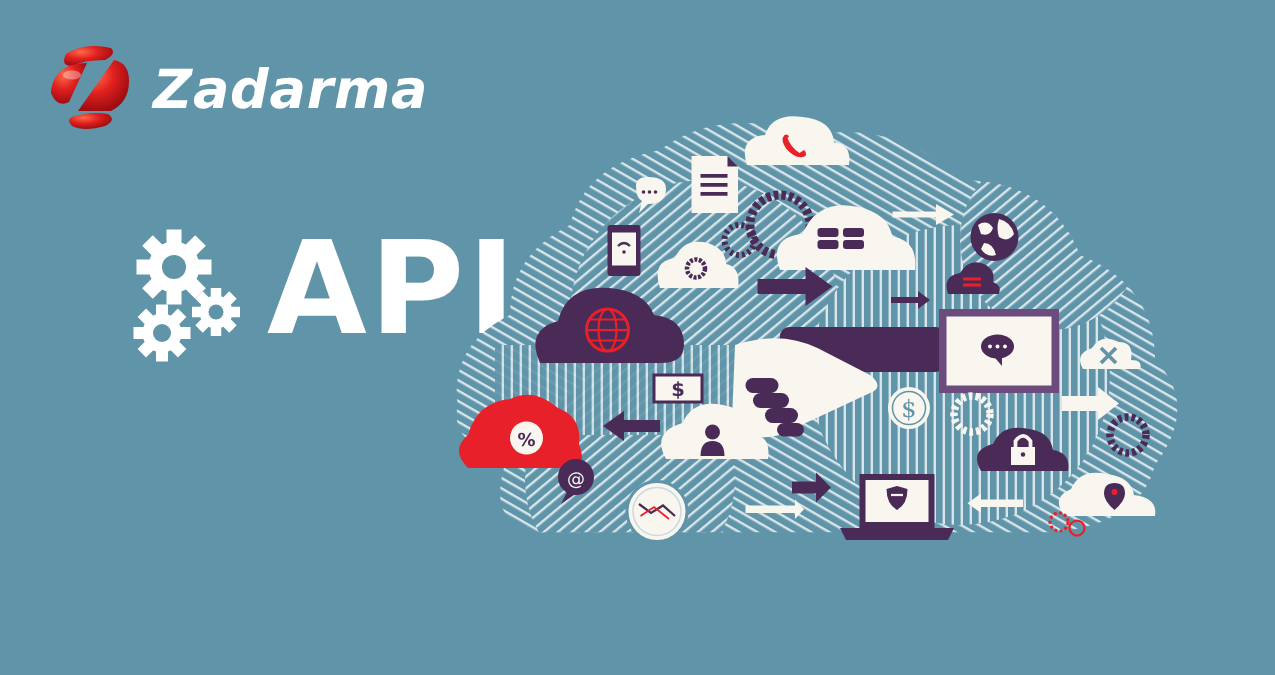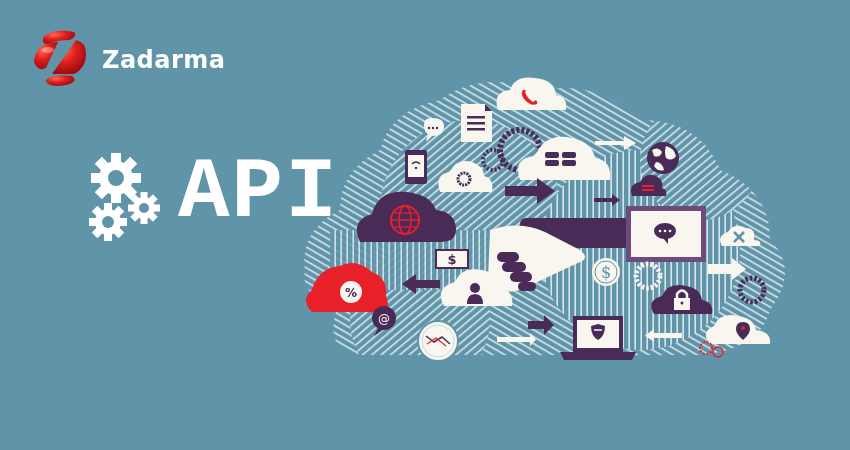--- a/index.html
+++ b/index.html
@@ -1,20 +1,20 @@
 <!DOCTYPE html>
 <html><head>
 <meta charset="utf-8">
 <style>
   html,body{margin:0;padding:0;}
   body{width:850px;height:450px;overflow:hidden;background:#6094a8;position:relative;font-family:"DejaVu Sans","Liberation Sans",sans-serif;}
   .abs{position:absolute;}
   .brand{left:30px;top:28px;display:flex;align-items:center;}
-  .brand-name{color:#fff;font-size:24px;font-weight:bold;margin-left:10px;letter-spacing:0.5px;}
-  .api-title{left:178px;top:150px;color:#fff;font-size:86px;font-weight:bold;letter-spacing:2px;line-height:1;font-family:Liberation Mono, monospace;}
+  .brand-name{color:#fff;font-size:36px;font-weight:bold;margin-left:10px;letter-spacing:0.5px;font-style:italic;}
+  .api-title{left:178px;top:150px;color:#fff;font-size:86px;font-weight:bold;letter-spacing:2px;line-height:1;}
   .gears{left:88px;top:152px;}
   .illus{left:300px;top:70px;}
 </style>
 </head>
 <body>
 
 <div class="abs brand">
   <span>
     <svg width="62" height="60" viewBox="0 0 62 60">
       <defs>

